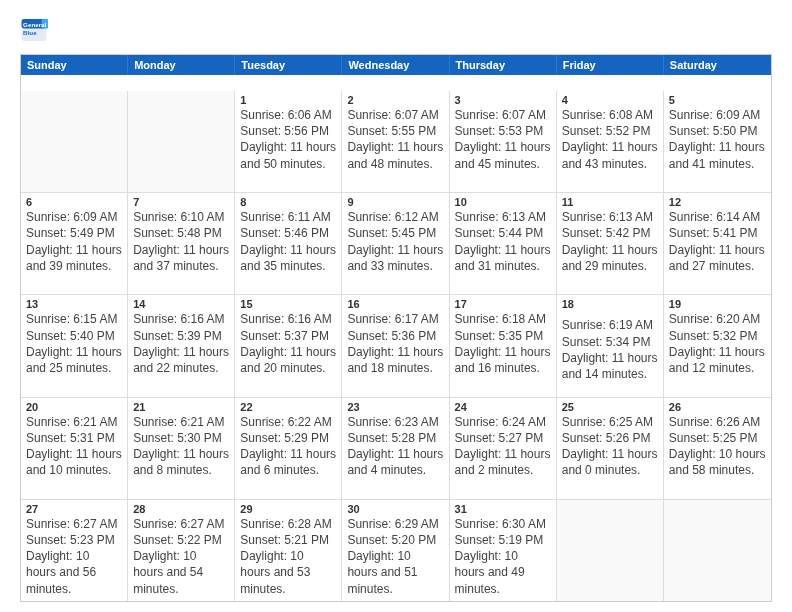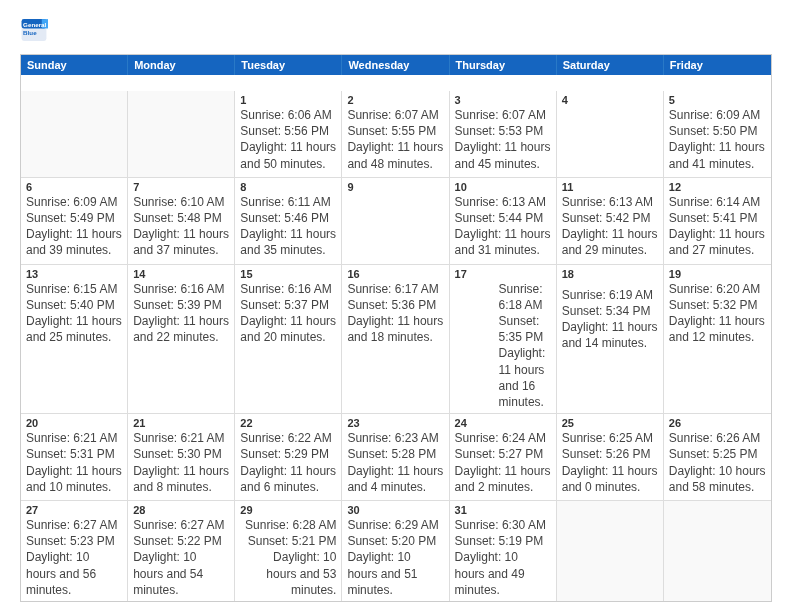--- a/index.html
+++ b/index.html
@@ -122,22 +122,22 @@
     </div>
   </div>
 
   <div class="calendar">
     <div class="cal-header-row">
     <div class="cal-header-cell">Sunday</div>
         <div class="cal-header-cell">Monday</div>
         <div class="cal-header-cell">Tuesday</div>
         <div class="cal-header-cell">Wednesday</div>
         <div class="cal-header-cell">Thursday</div>
+        <div class="cal-header-cell">Friday</div>
         <div class="cal-header-cell">Saturday</div>
-        <div class="cal-header-cell">Friday</div>
       </div>
     <div class="cal-body">
     <div class="cal-row">
           <div class="cal-cell empty"></div>
           <div class="cal-cell empty"></div>
           <div class="cal-cell">
             <span class="day-num">1</span>
             <div class="cell-info" style="white-space: pre-line;">Sunrise: 6:06 AM
 Sunset: 5:56 PM
 Daylight: 11 hours and 50 minutes.</div>
@@ -149,20 +149,23 @@
 Daylight: 11 hours and 48 minutes.</div>
           </div>
           <div class="cal-cell">
             <span class="day-num">3</span>
             <div class="cell-info" style="white-space: pre-line;">Sunrise: 6:07 AM
 Sunset: 5:53 PM
 Daylight: 11 hours and 45 minutes.</div>
           </div>
           <div class="cal-cell">
             <span class="day-num">4</span>
+            <div class="cell-info" style="white-space: pre-line;">Sunrise: 6:08 AM
+Sunset: 5:52 PM
+Daylight: 11 hours and 43 minutes.</div>
           </div>
           <div class="cal-cell">
             <span class="day-num">5</span>
             <div class="cell-info" style="white-space: pre-line;">Sunrise: 6:09 AM
 Sunset: 5:50 PM
 Daylight: 11 hours and 41 minutes.</div>
           </div>
         </div>
         <div class="cal-row">
           <div class="cal-cell">
@@ -178,20 +181,23 @@
 Daylight: 11 hours and 37 minutes.</div>
           </div>
           <div class="cal-cell">
             <span class="day-num">8</span>
             <div class="cell-info" style="white-space: pre-line;">Sunrise: 6:11 AM
 Sunset: 5:46 PM
 Daylight: 11 hours and 35 minutes.</div>
           </div>
           <div class="cal-cell">
             <span class="day-num">9</span>
+            <div class="cell-info" style="white-space: pre-line;">Sunrise: 6:12 AM
+Sunset: 5:45 PM
+Daylight: 11 hours and 33 minutes.</div>
           </div>
           <div class="cal-cell">
             <span class="day-num">10</span>
             <div class="cell-info" style="white-space: pre-line;">Sunrise: 6:13 AM
 Sunset: 5:44 PM
 Daylight: 11 hours and 31 minutes.</div>
           </div>
           <div class="cal-cell">
             <span class="day-num">11</span>
             <div class="cell-info" style="white-space: pre-line;">Sunrise: 6:13 AM
@@ -225,21 +231,21 @@
 Daylight: 11 hours and 20 minutes.</div>
           </div>
           <div class="cal-cell">
             <span class="day-num">16</span>
             <div class="cell-info" style="white-space: pre-line;">Sunrise: 6:17 AM
 Sunset: 5:36 PM
 Daylight: 11 hours and 18 minutes.</div>
           </div>
           <div class="cal-cell">
             <span class="day-num">17</span>
-            <div class="cell-info" style="white-space: pre-line; margin-left: 44px;">Sunrise: 6:18 AM
+            <div class="cell-info" style="white-space: pre-line;">Sunrise: 6:18 AM
 Sunset: 5:35 PM
 Daylight: 11 hours and 16 minutes.</div>
           </div>
           <div class="cal-cell">
             <span class="day-num">18</span>
             <div class="cell-info" style="white-space: pre-line; margin-top: 7px;">Sunrise: 6:19 AM
 Sunset: 5:34 PM
 Daylight: 11 hours and 14 minutes.</div>
           </div>
           <div class="cal-cell">
@@ -301,21 +307,21 @@
 Daylight: 10 hours and 56 minutes.</div>
           </div>
           <div class="cal-cell">
             <span class="day-num">28</span>
             <div class="cell-info" style="white-space: pre-line;">Sunrise: 6:27 AM
 Sunset: 5:22 PM
 Daylight: 10 hours and 54 minutes.</div>
           </div>
           <div class="cal-cell">
             <span class="day-num">29</span>
-            <div class="cell-info" style="white-space: pre-line; text-align: right;">Sunrise: 6:28 AM
+            <div class="cell-info" style="white-space: pre-line;">Sunrise: 6:28 AM
 Sunset: 5:21 PM
 Daylight: 10 hours and 53 minutes.</div>
           </div>
           <div class="cal-cell">
             <span class="day-num">30</span>
             <div class="cell-info" style="white-space: pre-line;">Sunrise: 6:29 AM
 Sunset: 5:20 PM
 Daylight: 10 hours and 51 minutes.</div>
           </div>
           <div class="cal-cell">

